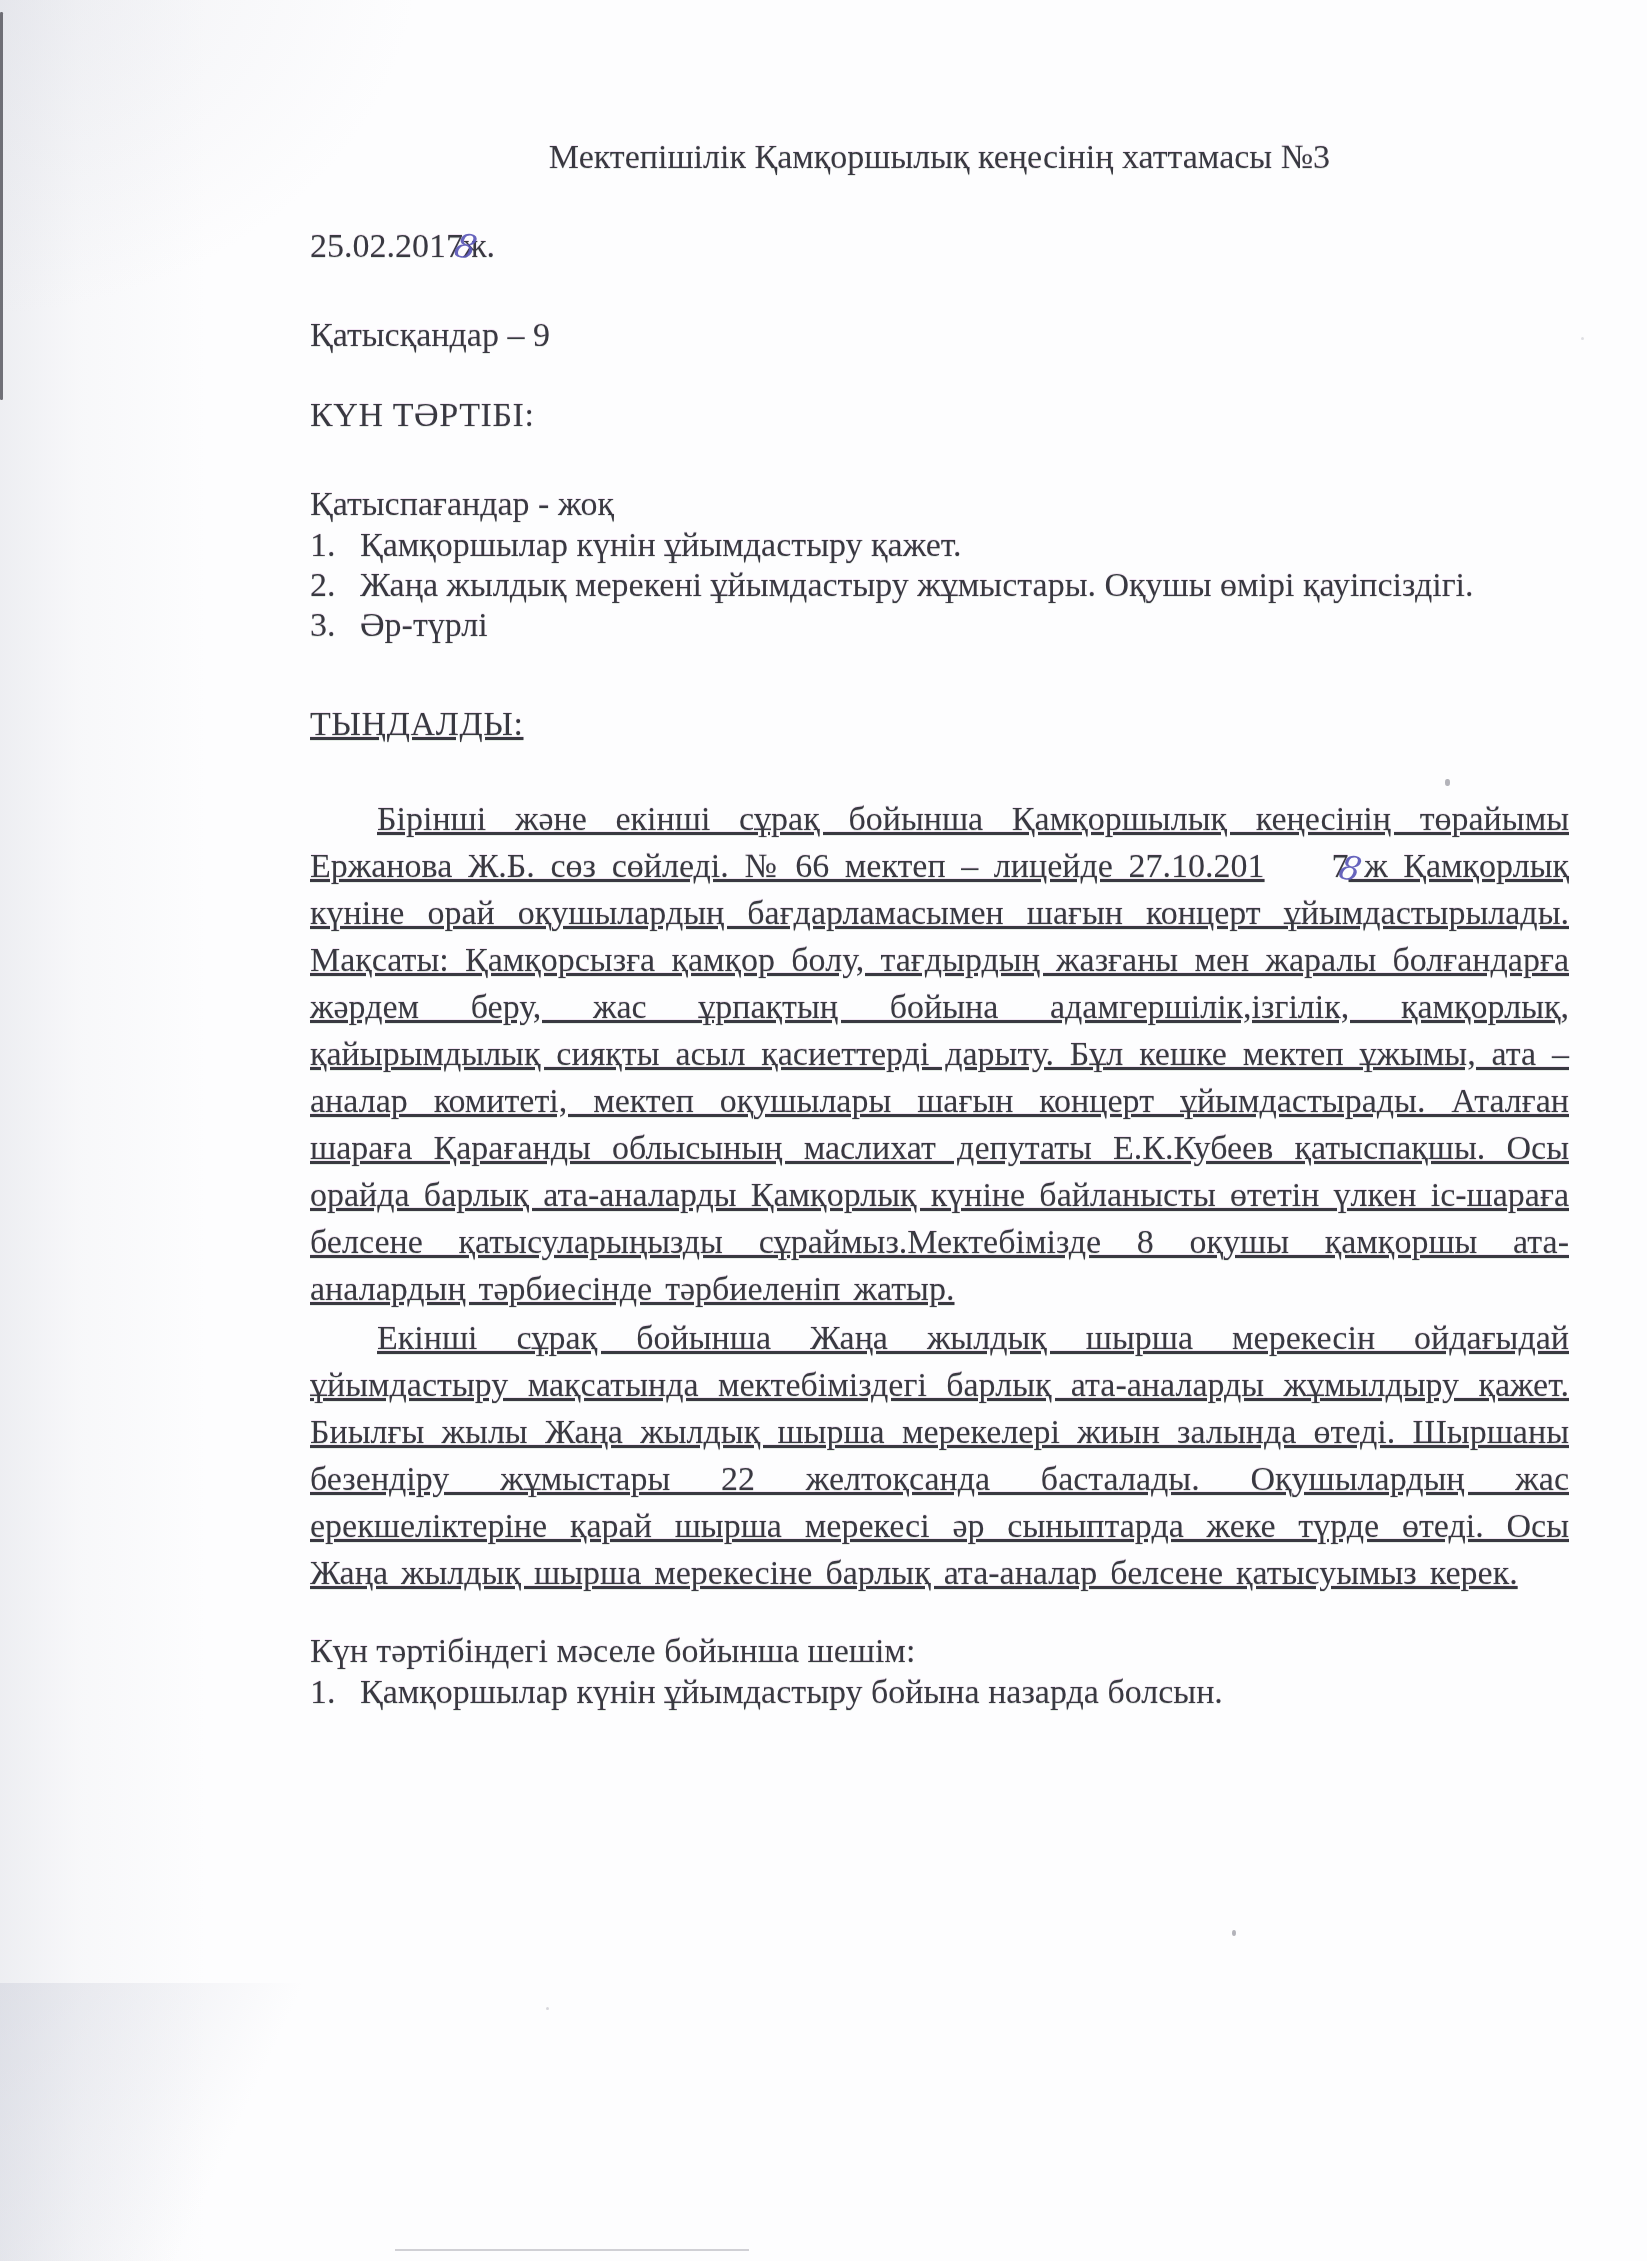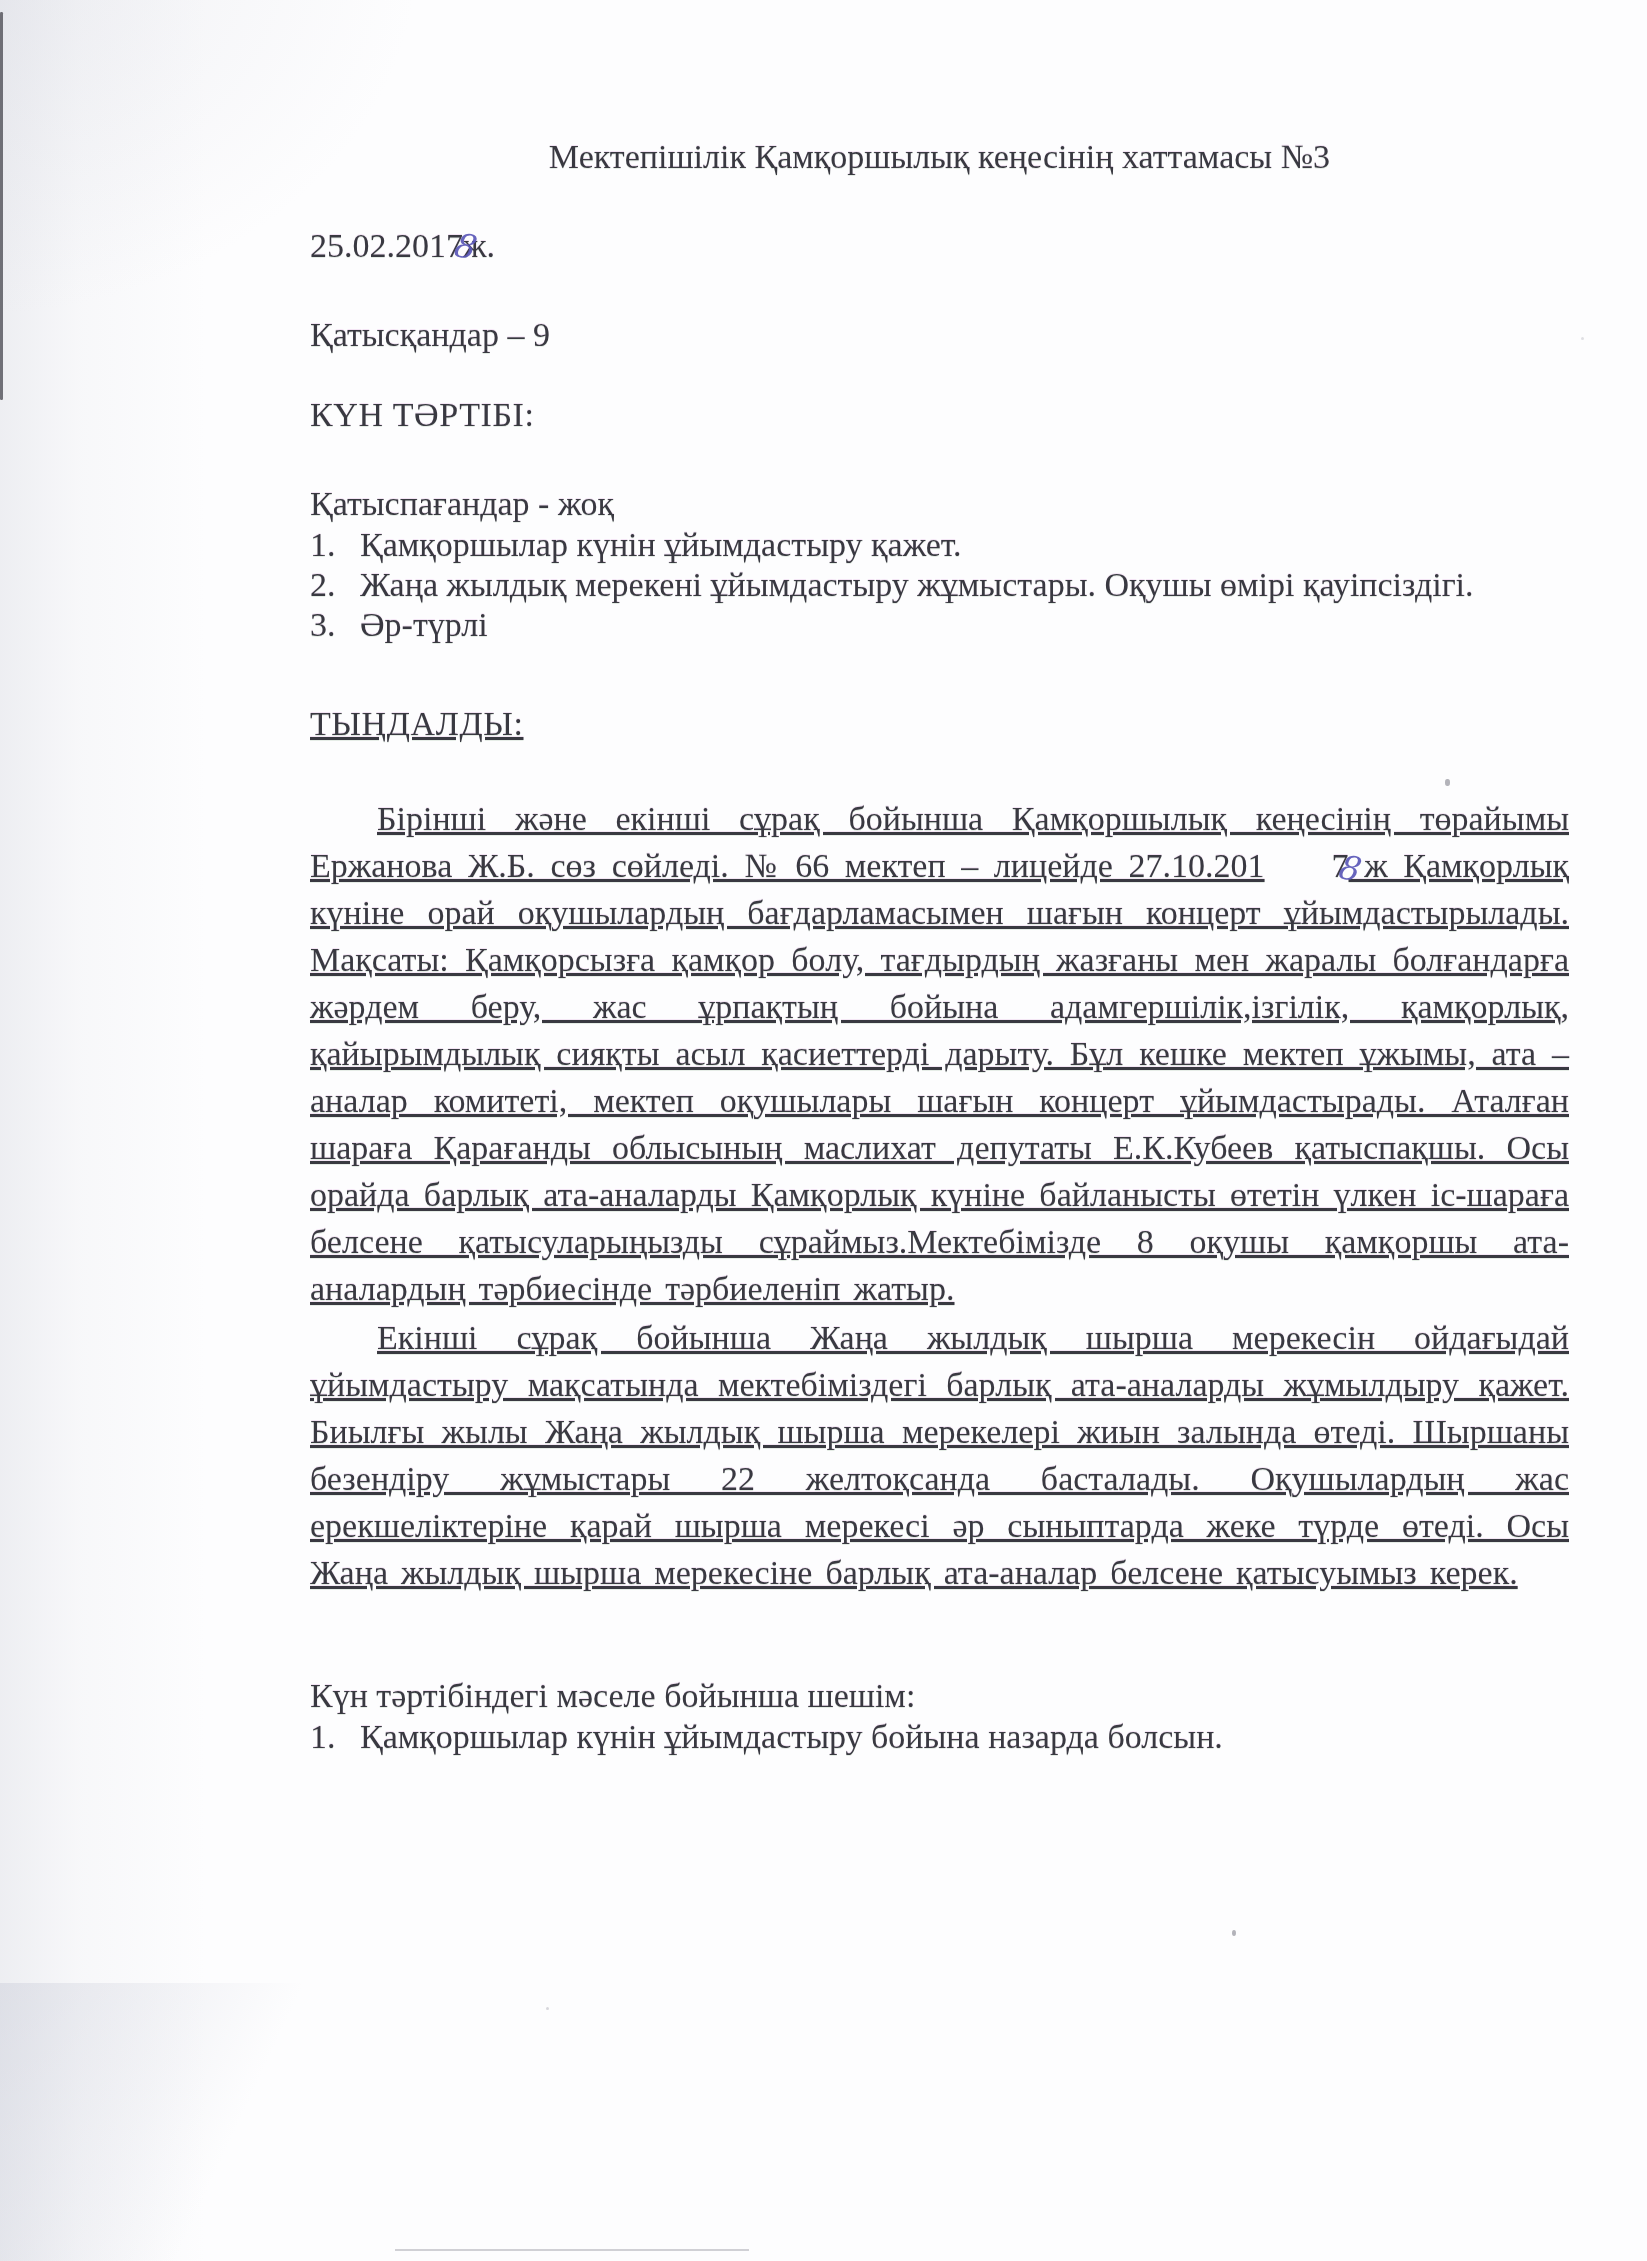--- a/index.html
+++ b/index.html
@@ -53,21 +53,21 @@
   .agenda li { display: flex; line-height: 40px; }
   .agenda .num { flex: none; width: 50px; }
   .agenda .item-text { flex: 1; }
 
   .para {
     text-align: justify; text-indent: 67px; line-height: 47px;
     margin: 50px 0 0 0; word-spacing: 4.5px; text-decoration: underline;
   }
   .para.second { margin-top: 2px; }
 
-  .decision-heading { margin-top: 80px; }
+  .decision-heading { margin-top: 35px; }
   .decision { margin-top: 43px; padding-left: 48px; }
 
   
   .overwrite { position: relative; display: inline-block; }
   .hw8 {
     position: absolute; left: 0.26em; top: 0.14em;
     color: #5b58b8;
     font-family: "DejaVu Serif", serif; font-style: italic;
     font-size: 0.98em; line-height: 1;
     transform: rotate(10deg) skewX(-4deg);

